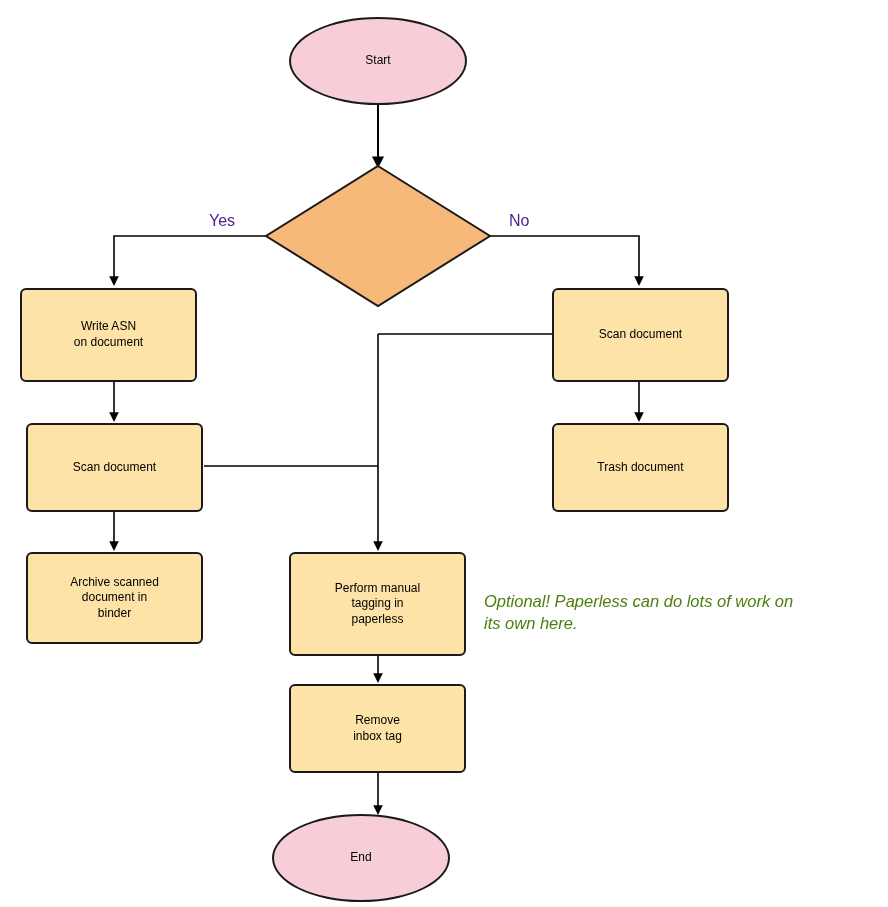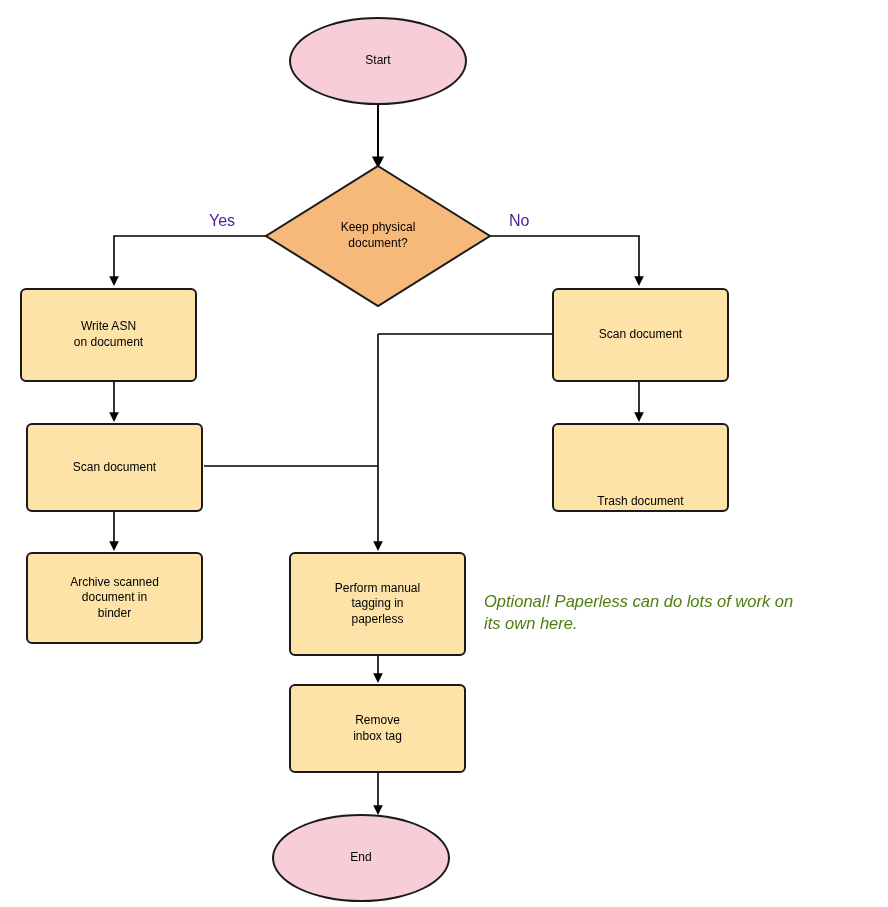--- a/index.html
+++ b/index.html
@@ -99,24 +99,20 @@
 
     <path d="M 378 773 L 378 813" stroke="#000000" stroke-width="1.6" fill="none" marker-end="url(#arrow)"></path>
 
     <polygon points="378,166 490,236 378,306 266,236" fill="#f7b97a" stroke="#1a1a1a" stroke-width="2"></polygon>
   </svg>
 
   <div class="node terminator" style="left:289px; top:17px; width:178px; height:88px;">
     <span>Start</span>
   </div>
 
-  <div class="node decision-label" style="left:288px; top:196px; width:180px; height:80px;">
-    <span>Keep physical
-document?</span>
-  </div>
 
   <div class="edge-label" style="left:209px; top:212px;">Yes</div>
   <div class="edge-label" style="left:509px; top:212px;">No</div>
 
   <div class="node process" style="left:20px; top:288px; width:177px; height:94px;">
     <span>Write ASN
 on document</span>
   </div>
 
   <div class="node process" style="left:26px; top:423px; width:177px; height:89px;">
@@ -126,21 +122,21 @@
   <div class="node process" style="left:26px; top:552px; width:177px; height:92px;">
     <span>Archive scanned
 document in
 binder</span>
   </div>
 
   <div class="node process" style="left:552px; top:288px; width:177px; height:94px;">
     <span>Scan document</span>
   </div>
 
-  <div class="node process" style="left:552px; top:423px; width:177px; height:89px;align-items:flex-end;">
+  <div class="node process" style="left:552px; top:423px; width:177px; height:89px;">
     <span>Trash document</span>
   </div>
 
   <div class="node process" style="left:289px; top:552px; width:177px; height:104px;">
     <span>Perform manual
 tagging in
 paperless</span>
   </div>
 
   <div class="node process" style="left:289px; top:684px; width:177px; height:89px;">

